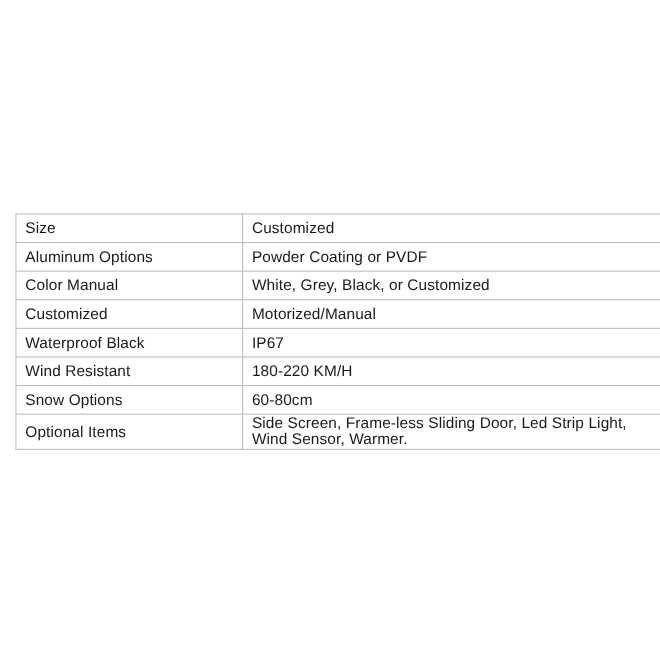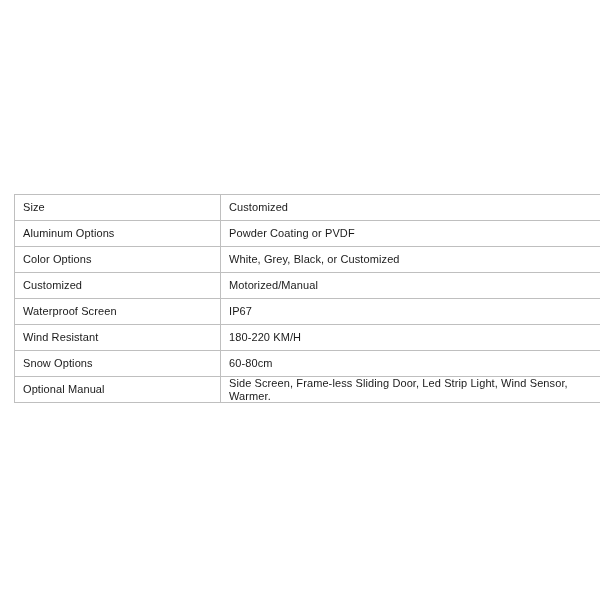--- a/index.html
+++ b/index.html
@@ -27,21 +27,21 @@
   }
   table.spec-table {
     width: 100%;
     border-collapse: collapse;
     table-layout: fixed;
   }
   table.spec-table td {
     border: 1px solid #bfbfbf;
     height: 25px;
     padding: 0 0 0 8px;
-    font-size: 11px;
+    font-size: 14px;
     color: #1a1a1a;
     font-family: "Liberation Sans", sans-serif;
     letter-spacing: 0.1px;
     vertical-align: middle;
     line-height: 1.1;
     background: #ffffff;
   }
   table.spec-table td.key {
     width: 197px;
   }
@@ -58,39 +58,39 @@
       <tbody>
         <tr>
           <td class="key">Size</td>
           <td class="val">Customized</td>
         </tr>
         <tr>
           <td class="key">Aluminum Options</td>
           <td class="val">Powder Coating or PVDF</td>
         </tr>
         <tr>
-          <td class="key">Color Options</td>
+          <td class="key">Color Manual</td>
           <td class="val">White, Grey, Black, or Customized</td>
         </tr>
         <tr>
           <td class="key">Customized</td>
           <td class="val">Motorized/Manual</td>
         </tr>
         <tr>
-          <td class="key">Waterproof Screen</td>
+          <td class="key">Waterproof Black</td>
           <td class="val">IP67</td>
         </tr>
         <tr>
           <td class="key">Wind Resistant</td>
           <td class="val">180-220 KM/H</td>
         </tr>
         <tr>
           <td class="key">Snow Options</td>
           <td class="val">60-80cm</td>
         </tr>
         <tr>
-          <td class="key">Optional Manual</td>
+          <td class="key">Optional Items</td>
           <td class="val">Side Screen, Frame-less Sliding Door, Led Strip Light, Wind Sensor, Warmer.</td>
         </tr>
       </tbody>
     </table>
   </div>
 </div>
 
 </body></html>

